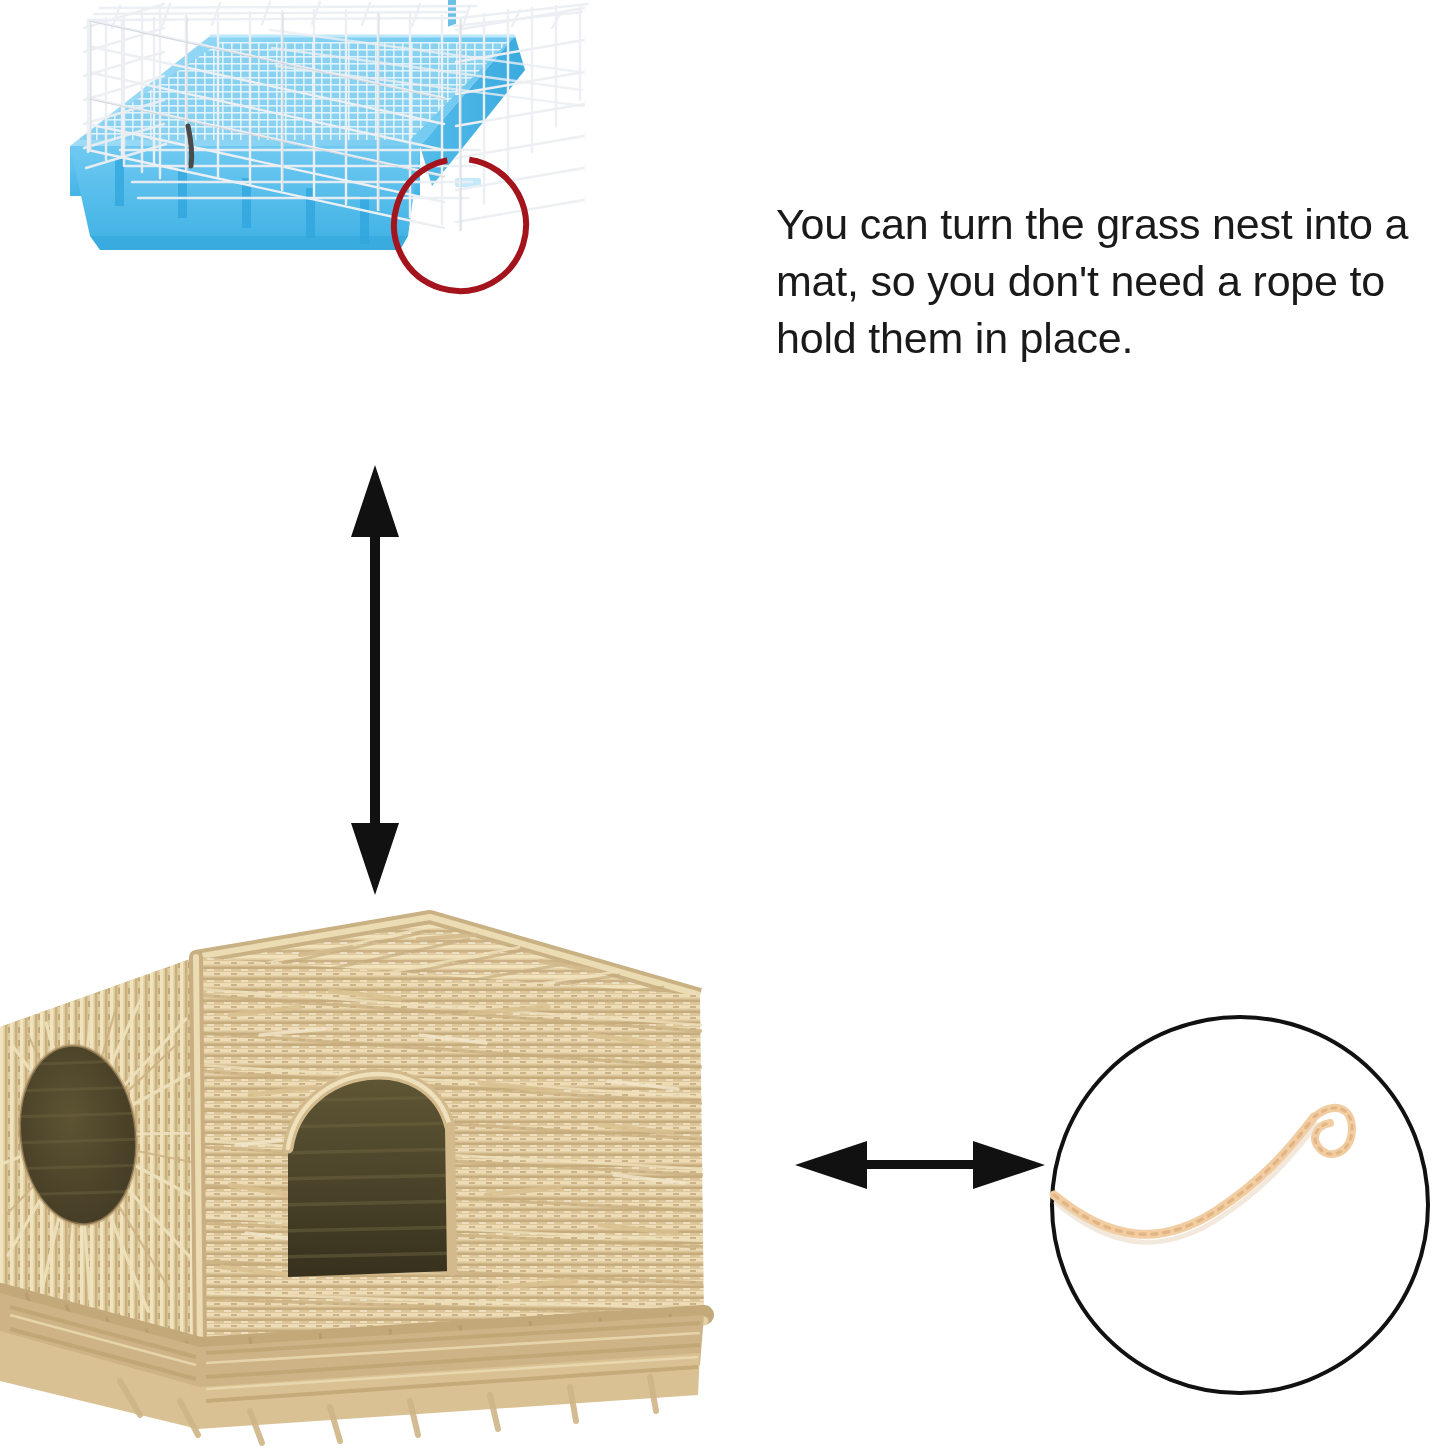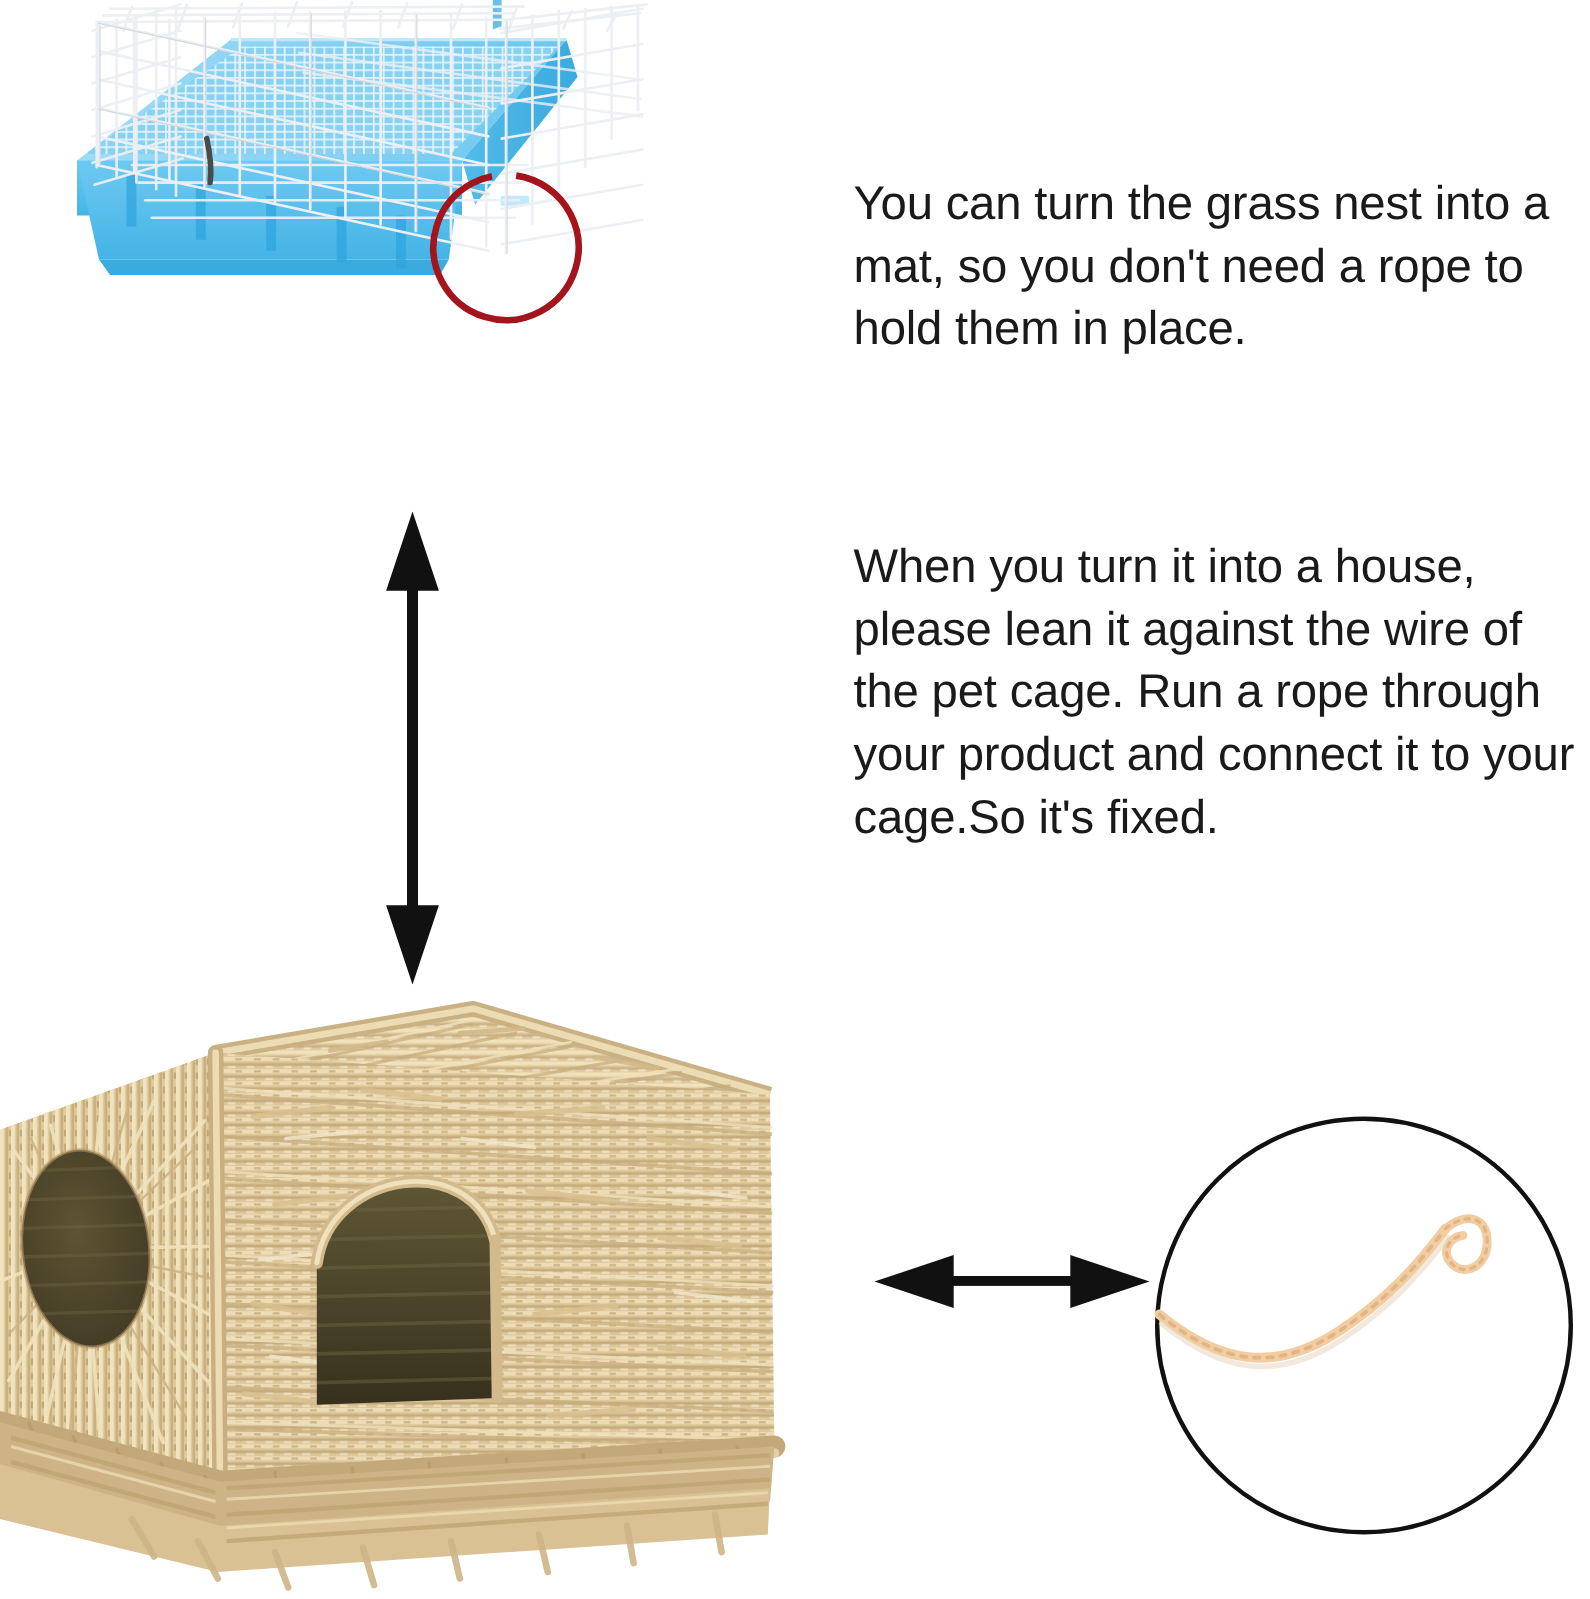--- a/index.html
+++ b/index.html
@@ -24,20 +24,21 @@
   
   .instruction {
     position: absolute;
     color: #1a1a1a;
     font-family: "Liberation Sans", sans-serif;
     font-size: 43px;
     line-height: 57px;
     letter-spacing: -0.2px;
     font-weight: 400;
     white-space: pre-line;
+    margin-top: 39px;
   }
   #text-mat {
     left: 776px;
     top: 157px;
     width: 660px;
   }
   #text-house {
     left: 776px;
     top: 487px;
     width: 668px;
@@ -273,21 +274,20 @@
       <g fill="#111111">
         <polygon points="45,0 69,72 21,72"></polygon>
         <rect x="40" y="62" width="10" height="306"></rect>
         <polygon points="45,430 69,358 21,358"></polygon>
       </g>
     </svg>
   </div>
 
   <div class="instruction" id="text-mat">You can turn the grass nest into a mat, so you don't need a rope to hold them in place.</div>
 
-  <div class="instruction" id="text-house">When you turn it into a house, please lean it against the wire of the pet cage. Run a rope through your product and connect it to your cage.So it's fixed.</div>
 
   <div id="grass-house-figure">
     <svg viewBox="0 0 790 559" xmlns="http://www.w3.org/2000/svg">
       <defs>
 
         <pattern id="weaveH" width="14" height="9" patternUnits="userSpaceOnUse">
           <rect width="14" height="9" fill="#d8c193"></rect>
           <rect y="0" width="14" height="3.2" fill="#e9d9b2"></rect>
           <rect y="4.5" width="14" height="2.2" fill="#c2a87a"></rect>
           <rect x="2" y="1" width="5" height="2" fill="#f0e4c6" opacity="0.8"></rect>

